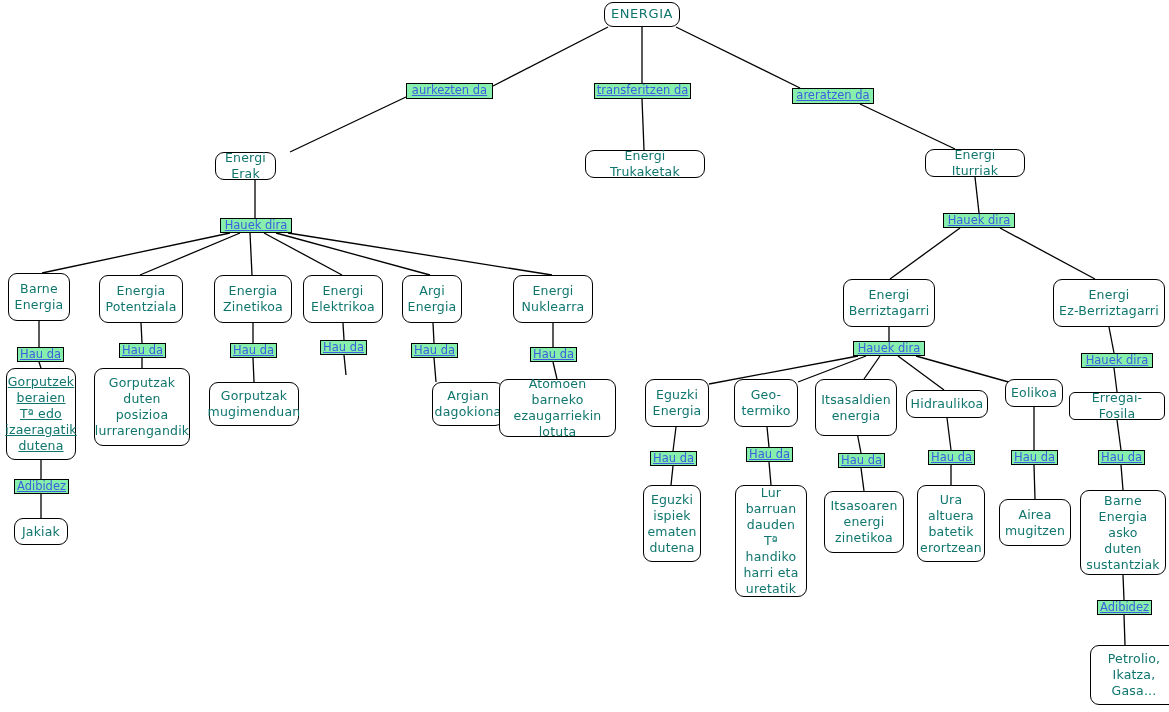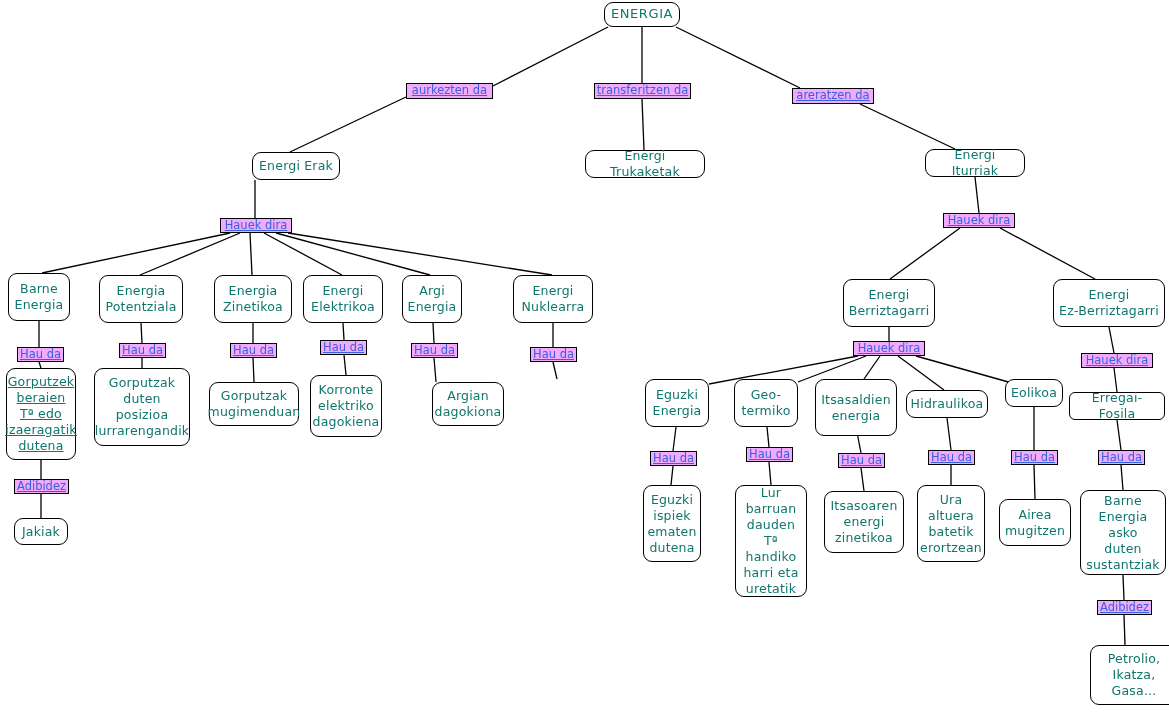--- a/index.html
+++ b/index.html
@@ -26,21 +26,21 @@
     font-size:12.5px;
     letter-spacing:.2px;
     white-space:pre-line;
     padding:2px 4px;
   }
   .node.root{font-size:13px;letter-spacing:.6px;}
   .link-label{
     position:absolute;
     box-sizing:border-box;
     border:1.4px solid #000000;
-    background:#f0abfc;
+    background:#86efac;
     color:#3b5fdd;
     font-size:11.5px;
     text-decoration:underline;
     display:flex;
     align-items:center;
     justify-content:center;
     text-align:center;
     white-space:nowrap;
     padding:0 3px;
     line-height:1;
@@ -98,21 +98,21 @@
       <line x1="947" y1="418" x2="951" y2="450" stroke="#000000" stroke-width="1.3"></line>
       <line x1="951" y1="465" x2="951" y2="485" stroke="#000000" stroke-width="1.3"></line>
       <line x1="1034" y1="407" x2="1034" y2="450" stroke="#000000" stroke-width="1.3"></line>
       <line x1="1034" y1="465" x2="1035" y2="499" stroke="#000000" stroke-width="1.3"></line>
       <line x1="1117" y1="420" x2="1121" y2="450" stroke="#000000" stroke-width="1.3"></line>
       <line x1="1121" y1="465" x2="1123" y2="490" stroke="#000000" stroke-width="1.3"></line>
       <line x1="1123" y1="575" x2="1124" y2="600" stroke="#000000" stroke-width="1.3"></line>
       <line x1="1124" y1="615" x2="1125" y2="645" stroke="#000000" stroke-width="1.3"></line>
     </svg>
 <div class="node root" style="left: 604px; top: 2px; width: 76px; height: 25px;">ENERGIA</div>
-    <div class="node" style="left: 215px; top: 152px; width: 88px; height: 28px; margin-left: 37px;">Energi Erak</div>
+    <div class="node" style="left: 215px; top: 152px; width: 61px; height: 28px;">Energi Erak</div>
     <div class="node" style="left: 585px; top: 150px; width: 120px; height: 28px;">Energi Trukaketak</div>
     <div class="node" style="left: 925px; top: 149px; width: 100px; height: 28px;">Energi Iturriak</div>
     <div class="node" style="left: 8px; top: 273px; width: 62px; height: 48px;">Barne
 Energia</div>
     <div class="node" style="left: 99px; top: 275px; width: 84px; height: 48px;">Energia
 Potentziala</div>
     <div class="node" style="left: 214px; top: 275px; width: 78px; height: 48px;">Energia
 Zinetikoa</div>
     <div class="node" style="left: 303px; top: 275px; width: 80px; height: 48px;">Energi
 Elektrikoa</div>
@@ -124,25 +124,25 @@
 beraien
 Tª edo
 izaeragatik
 dutena</div>
     <div class="node" style="left: 94px; top: 368px; width: 96px; height: 78px;">Gorputzak
 duten
 posizioa
 lurrarengandik</div>
     <div class="node" style="left: 209px; top: 382px; width: 90px; height: 44px;">Gorputzak
 mugimenduan</div>
-    <div class="node" style="left: 310px; top: 375px; width: 72px; height: 62px;">Korronte
-elektriko
-dagokiena</div>
     <div class="node" style="left: 400px; top: 382px; width: 72px; height: 44px; margin-left: 32px;">Argian
 dagokiona</div>
+    <div class="node" style="left: 499px; top: 379px; width: 117px; height: 58px;">Atomoen barneko
+ezaugarriekin
+lotuta</div>
     <div class="node" style="left: 14px; top: 518px; width: 54px; height: 27px;">Jakiak</div>
     <div class="node" style="left: 843px; top: 279px; width: 92px; height: 48px;">Energi
 Berriztagarri</div>
     <div class="node" style="left: 1053px; top: 279px; width: 112px; height: 48px;">Energi
 Ez-Berriztagarri</div>
     <div class="node" style="left: 645px; top: 379px; width: 64px; height: 48px;">Eguzki
 Energia</div>
     <div class="node" style="left: 734px; top: 379px; width: 64px; height: 48px;">Geo-
 termiko</div>
     <div class="node" style="left: 815px; top: 379px; width: 82px; height: 57px;">Itsasaldien

